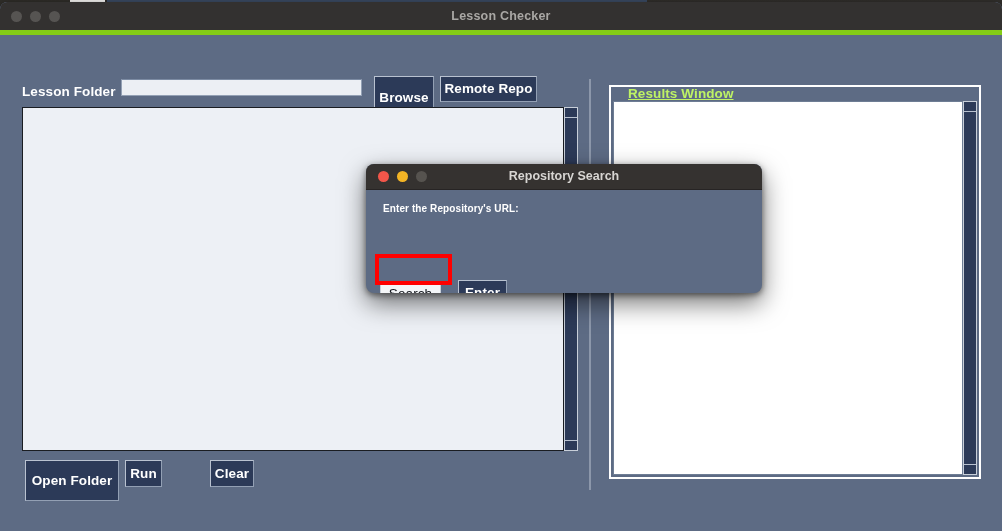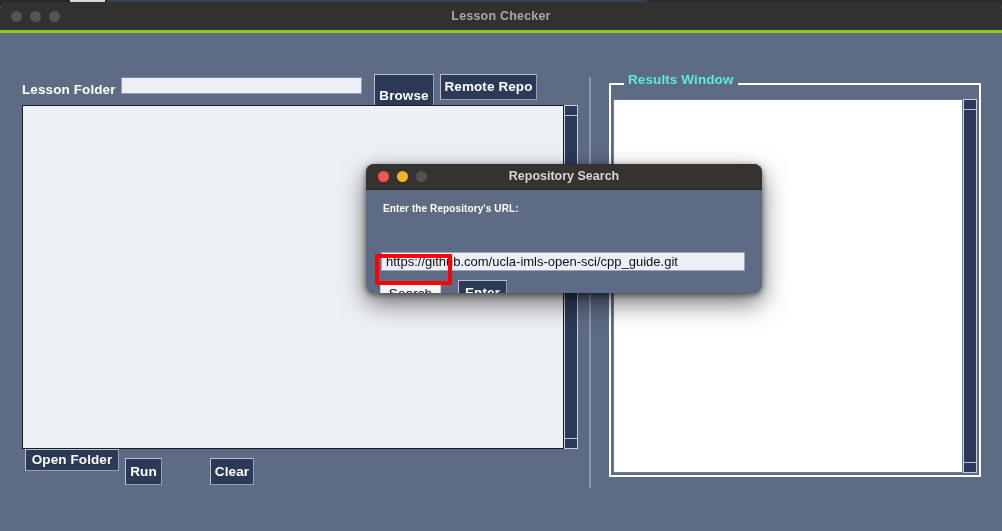--- a/index.html
+++ b/index.html
@@ -44,21 +44,21 @@
     height: 529px;
     background: #5d6b84;
     border-radius: 7px 7px 0 0;
     overflow: hidden;
     box-shadow: 0 2px 10px rgba(0,0,0,0.45);
   }
   #main-titlebar {
     position: relative;
     height: 28px;
     background: #333130;
-    border-bottom: 3px solid #84cc16;
+    border-bottom: 5px solid #84cc16;
     border-radius: 7px 7px 0 0;
   }
   #main-titlebar .title {
     position: absolute;
     left: 0; right: 0; top: 0;
     line-height: 28px;
     text-align: center;
     color: #a9a7a4;
     font-size: 12.5px;
     font-weight: bold;
@@ -167,22 +167,22 @@
     position: absolute;
     left: 0; top: 10px; bottom: 10px;
     width: 12px;
     background: #2c3a58;
   }
   #left-scrollbar { left: 542px; }
 
   
   #open-folder-button {
     position: absolute;
-    left: 25px; top: 416px;
-    width: 94px; height: 22px;
+    left: 25px; top: 425px;
+    width: 94px; height: 41px;
   }
   #run-button {
     position: absolute;
     left: 125px; top: 425px;
     width: 37px; height: 27px;
   }
   #clear-button {
     position: absolute;
     left: 210px; top: 425px;
     width: 44px; height: 27px;
@@ -199,28 +199,29 @@
   
   #results-group {
     position: absolute;
     left: 609px; top: 50px;
     width: 372px; height: 394px;
     border: 2px solid #ffffff;
     box-sizing: border-box;
   }
   #results-legend {
     position: absolute;
-    left: 624px; top: 40px;
+    left: 624px; top: 52px;
     background: #5d6b84;
     padding: 0 4px;
     font-size: 13.5px;
-    color: #5eead4;
+    color: #bef264;
     font-weight: bold;
     letter-spacing: 0.1px;
     line-height: 14px;
+    text-decoration: underline;
   }
   #results-textarea-wrap {
     position: absolute;
     left: 613px; top: 66px;
     width: 364px; height: 374px;
   }
   #results-textarea {
     position: absolute;
     left: 0; top: 0;
     width: 350px; height: 374px;
@@ -369,19 +370,18 @@
   <div id="dialog-titlebar">
     <div class="lights">
       <div class="light red"></div>
       <div class="light yellow"></div>
       <div class="light gray"></div>
     </div>
     <div class="title">Repository Search</div>
   </div>
   <div id="dialog-body">
     <div id="url-prompt-label">Enter the Repository's URL:</div>
-    <input id="url-input" type="text" value="https://github.com/ucla-imls-open-sci/cpp_guide.git" style="">
     <button id="search-button" class="btn">Search</button>
     <button id="close-button" class="btn">Enter</button>
   </div>
 </div>
 
 <div id="search-highlight"></div>
 
 </body></html>

